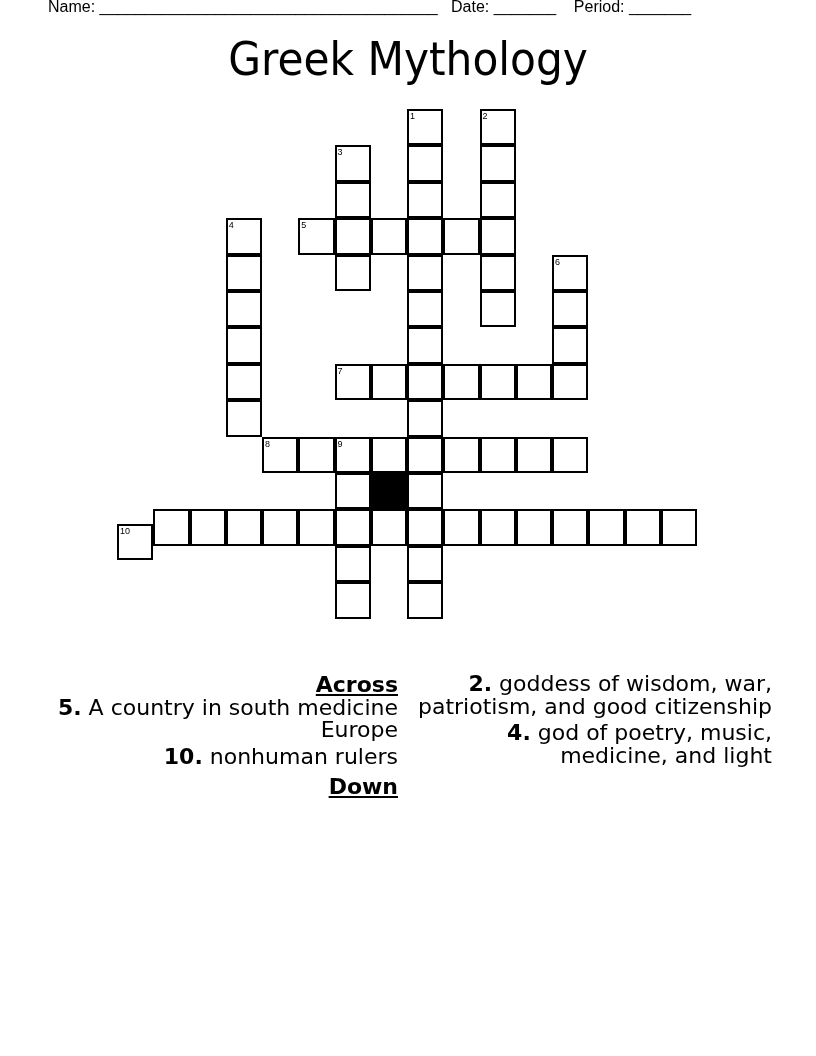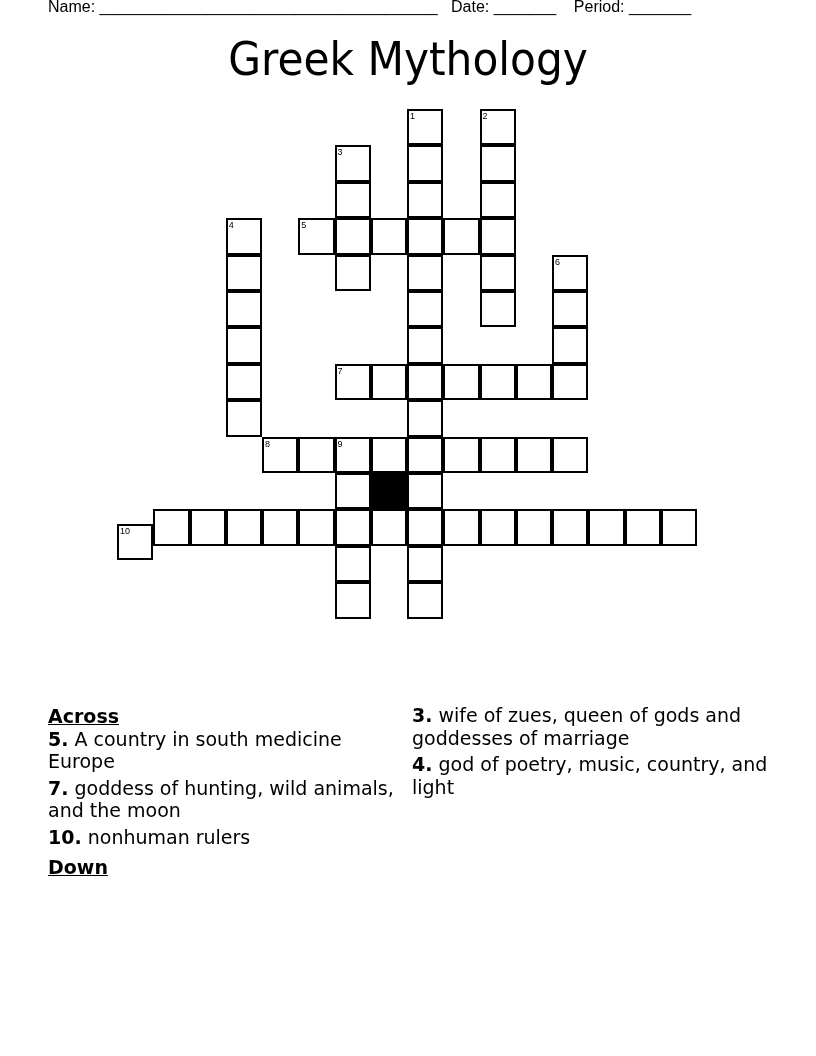--- a/index.html
+++ b/index.html
@@ -3,21 +3,21 @@
 <meta charset="utf-8">
 <style>
   html, body { margin: 0; padding: 0; background: #ffffff; }
   body { width: 816px; height: 1056px; position: relative; overflow: hidden; font-family: "DejaVu Sans", sans-serif; color: #000; }
   .header-line { position: absolute; top: -2px; left: 48px; font-family: "Liberation Sans", sans-serif; font-size: 16px; white-space: pre; }
   .title { position: absolute; top: 32px; left: 0; width: 816px; text-align: center; font-family: "DejaVu Sans", sans-serif; font-size: 46px; font-weight: normal; letter-spacing: 0px; transform: scaleX(0.92); }
   .grid { position: absolute; left: 118px; top: 110px; }
   .cell { position: absolute; width: 36.25px; height: 36.4px; box-sizing: border-box; border: 2px solid #000; background: #fff; margin-left: -1px; margin-top: -1px; }
   .cell.black { background: #000; }
   .cell .num { position: absolute; left: 1px; top: 0px; font-family: "Liberation Sans", sans-serif; font-size: 9px; line-height: 10px; }
-  .clues { position: absolute; top: 704px; font-family: "DejaVu Sans", sans-serif; font-size: 19px; line-height: 22.5px; }
+  .clues { position: absolute; top: 673px; font-family: "DejaVu Sans", sans-serif; font-size: 22px; line-height: 22.5px; text-align: right; }
   .clues.left { left: 48px; width: 350px; }
   .clues.right { left: 412px; width: 360px; }
   .clue-heading { font-weight: bold; text-decoration: underline; margin-top: 1px; }
   .clue { margin-bottom: 4px; }
   .clue .n { font-weight: bold; }
 </style>
 </head>
 <body>
 
 <div class="header-line"><span>Name: ______________________________________</span>   <span>Date: _______</span>    <span>Period: _______</span></div>
@@ -112,21 +112,20 @@
     <div class="cell" style="left: 435px; top: 400.4px;"></div>
     <div class="cell" style="left: 471.25px; top: 400.4px;"></div>
     <div class="cell" style="left: 507.5px; top: 400.4px;"></div>
     <div class="cell" style="left: 543.75px; top: 400.4px;"></div>
     <div class="cell black" style="left: 253.75px; top: 364px;"></div>
   </div>
 
 <div class="clues left">
   <div class="clue-heading">Across</div>
   <div class="clue"><span class="n">5.</span><span> A country in south medicine Europe</span></div>
-  <div class="clue"><span class="n">7.</span><span> goddess of hunting, wild animals, and the moon</span></div>
   <div class="clue" style="margin-bottom:8px"><span class="n">10.</span><span> nonhuman rulers</span></div>
   <div class="clue-heading">Down</div>
 </div>
 
 <div class="clues right">
-  <div class="clue"><span class="n">3.</span><span> wife of zues, queen of gods and goddesses of marriage</span></div>
-  <div class="clue"><span class="n">4.</span><span> god of poetry, music, country, and light</span></div>
+  <div class="clue"><span class="n">2.</span><span> goddess of wisdom, war, patriotism, and good citizenship</span></div>
+  <div class="clue"><span class="n">4.</span><span> god of poetry, music, medicine, and light</span></div>
 </div>
 
 </body></html>

